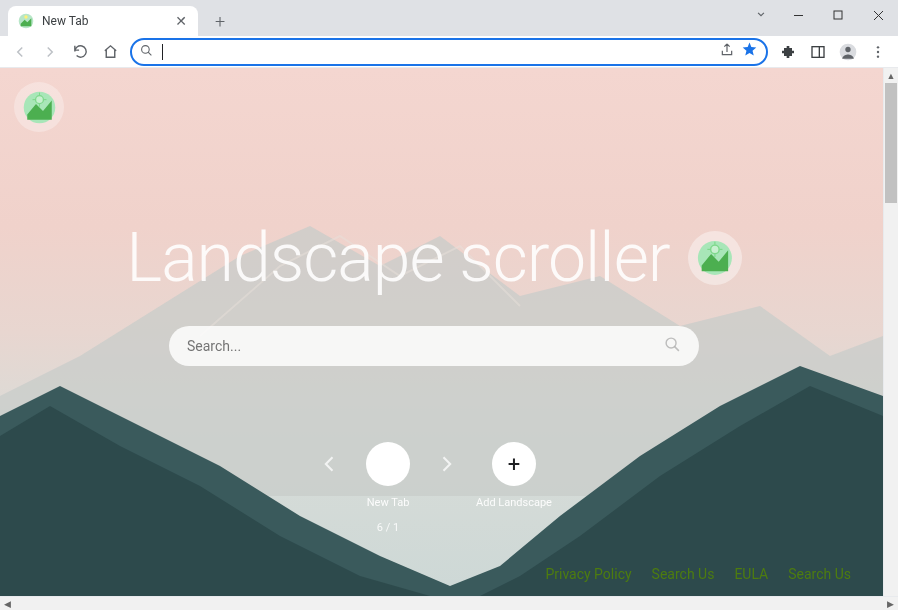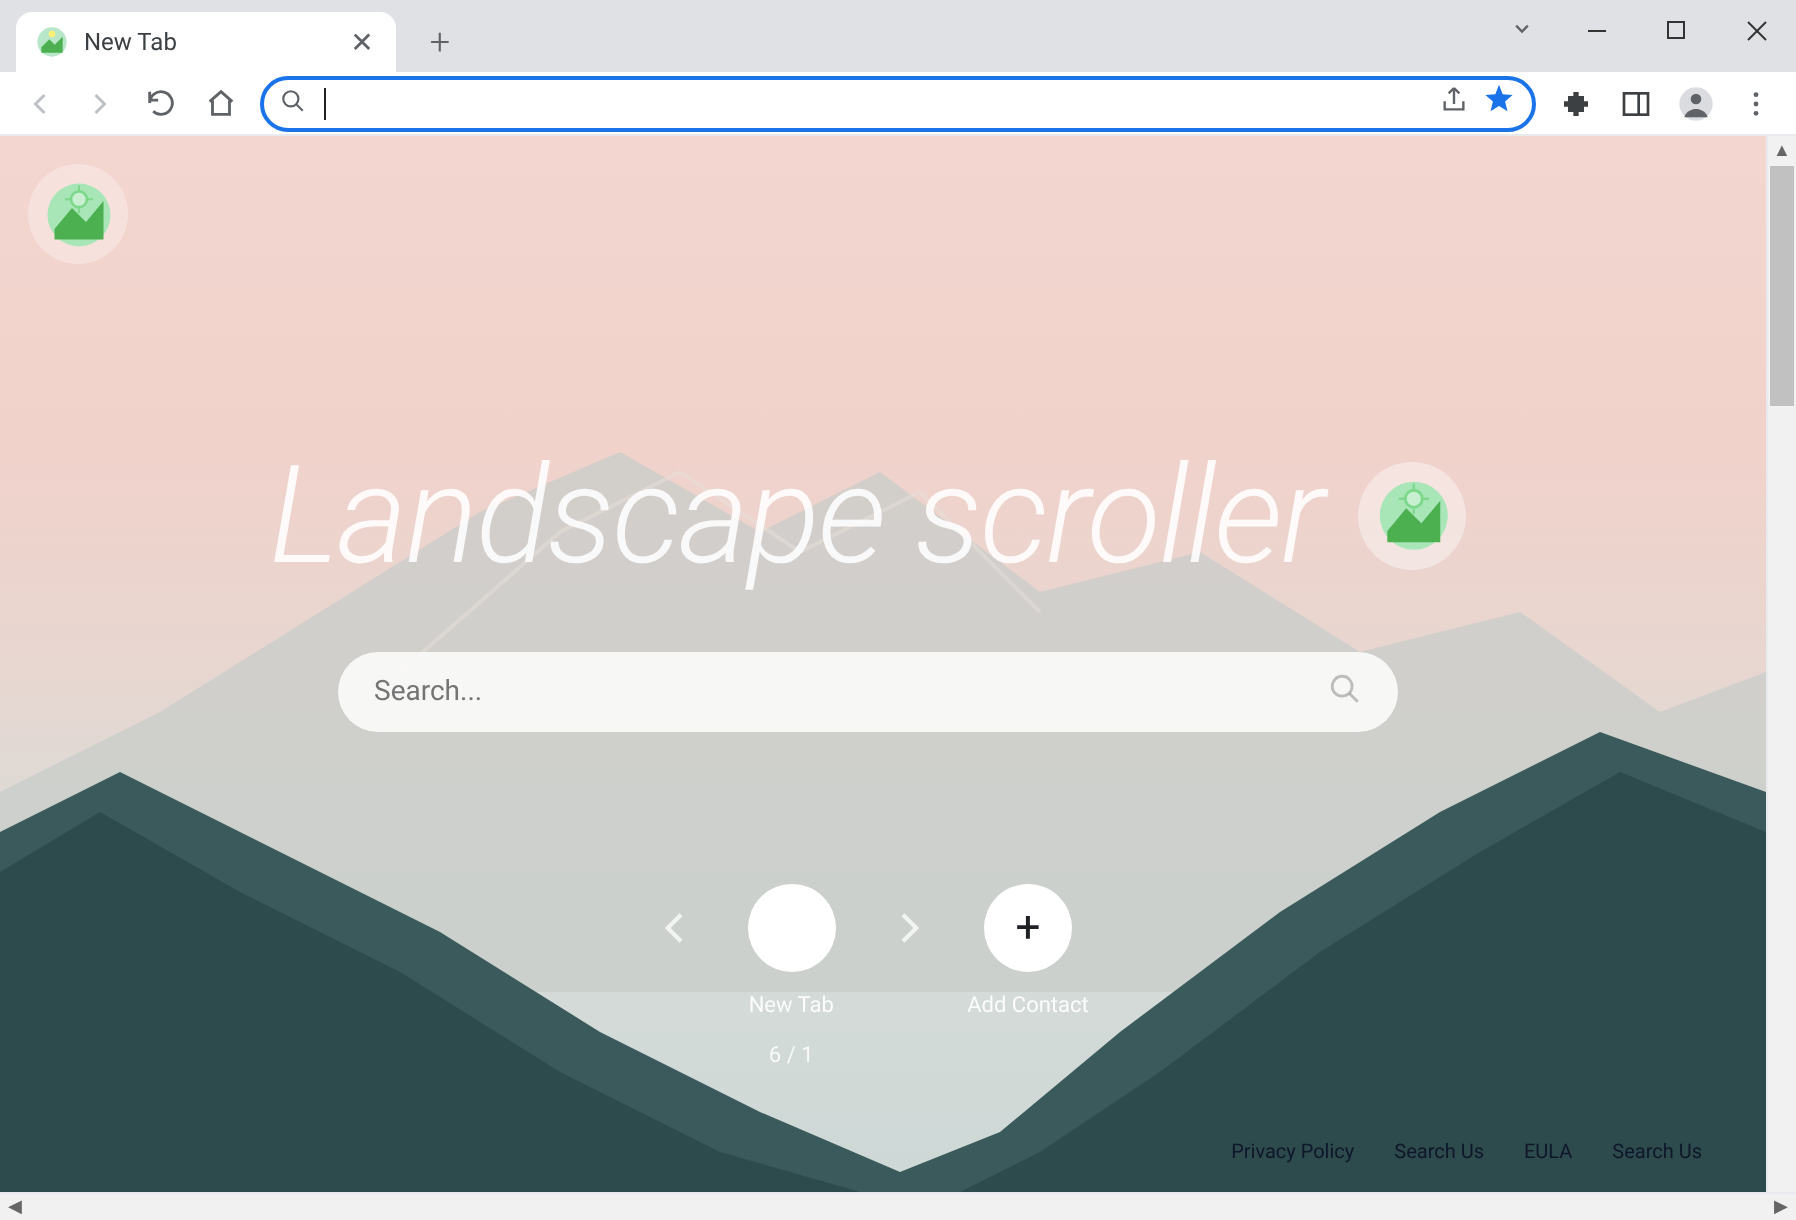--- a/index.html
+++ b/index.html
@@ -38,41 +38,41 @@
     .landscape { position: absolute; inset: 0; right: 15px; overflow: hidden; }
     .sky { position: absolute; inset: 0; background: linear-gradient(180deg, #f4d6d0 0%, #f0d2cb 30%, #e8d6d0 50%, #d8dcd8 70%, #cdd8d6 100%); }
     .mtn-back { position: absolute; bottom: 100px; left: 0; right: 0; height: 280px; }
     .mtn-front { position: absolute; bottom: 0; left: 0; right: 0; height: 260px; }
 
     
     .corner-logo { position: absolute; top: 14px; left: 14px; width: 50px; height: 50px; border-radius: 50%; background: rgba(255,255,255,0.3); display: flex; align-items: center; justify-content: center; }
 
     
     .hero { position: absolute; top: 150px; left: 0; right: 15px; text-align: center; }
-    .hero-row { display: inline-flex; align-items: center; gap: 18px; font-style: italic; }
+    .hero-row { display: inline-flex; align-items: center; gap: 18px; }
     .hero-title { font-size: 68px; font-weight: 300; color: rgba(255,255,255,0.88); letter-spacing: -1px; }
     .hero-logo { width: 54px; height: 54px; border-radius: 50%; background: rgba(255,255,255,0.4); display: flex; align-items: center; justify-content: center; }
 
     
     .searchbar-wrap { position: absolute; top: 258px; left: 0; right: 15px; display: flex; justify-content: center; }
     .searchbar { width: 530px; height: 40px; background: rgba(255,255,255,0.82); border-radius: 20px; display: flex; align-items: center; padding: 0 18px; }
     .searchbar input { border: none; outline: none; background: transparent; flex: 1; font-size: 14px; color: #666; }
     .searchbar .sicon { color: rgba(150,150,150,0.6); }
 
     
     .shortcuts { position: absolute; top: 374px; left: 0; right: 15px; display: flex; justify-content: center; align-items: flex-start; gap: 22px; }
     .sc-col { display: flex; flex-direction: column; align-items: center; gap: 10px; }
     .sc-arrow { width: 28px; height: 44px; display: flex; align-items: center; justify-content: center; color: rgba(255,255,255,0.75); cursor: pointer; font-size: 30px; }
     .sc-circle { width: 44px; height: 44px; border-radius: 50%; background: #fff; display: flex; align-items: center; justify-content: center; cursor: pointer; font-size: 22px; color: #202124; font-weight: 400; }
     .sc-label { font-size: 11px; color: rgba(255,255,255,0.92); }
     .sc-pager { font-size: 11px; color: rgba(255,255,255,0.85); margin-top: 2px; }
 
     
     .footer { position: absolute; bottom: 14px; right: 32px; display: flex; gap: 20px; }
-    .footer a { color: #0f172a; font-size: 10px; text-decoration: none; cursor: pointer; }
+    .footer a { color: #4d7c0f; font-size: 14px; text-decoration: none; cursor: pointer; }
 
     
     .hscroll { height: 14px; background: #f1f1f1; display: flex; align-items: center; position: relative; border-top: 1px solid #e8eaed; }
     .hscroll .harrow { width: 15px; text-align: center; color: #666; font-size: 9px; }
     .hscroll .htrack { flex: 1; position: relative; height: 100%; }
 
     
     .logo-svg { width: 70%; height: 70%; }
   </style>
 </head>
@@ -253,21 +253,21 @@
         <span class="sc-label">New Tab</span>
         <span class="sc-pager">6 / 1</span>
       </div>
       <div class="sc-arrow">
         <svg width="20" height="30" viewBox="0 0 24 24">
             <path d="M9 4l8 8-8 8" stroke="currentColor" stroke-width="2.5" fill="none"></path>
           </svg>
       </div>
       <div class="sc-col" style="margin-left:-6px">
         <div class="sc-circle">+</div>
-        <span class="sc-label">Add Contact</span>
+        <span class="sc-label">Add Landscape</span>
       </div>
     </div>
 
     <div class="footer">
       <a>Privacy Policy</a>
       <a>Search Us</a>
       <a>EULA</a>
       <a>Search Us</a>
     </div>
   </div>

